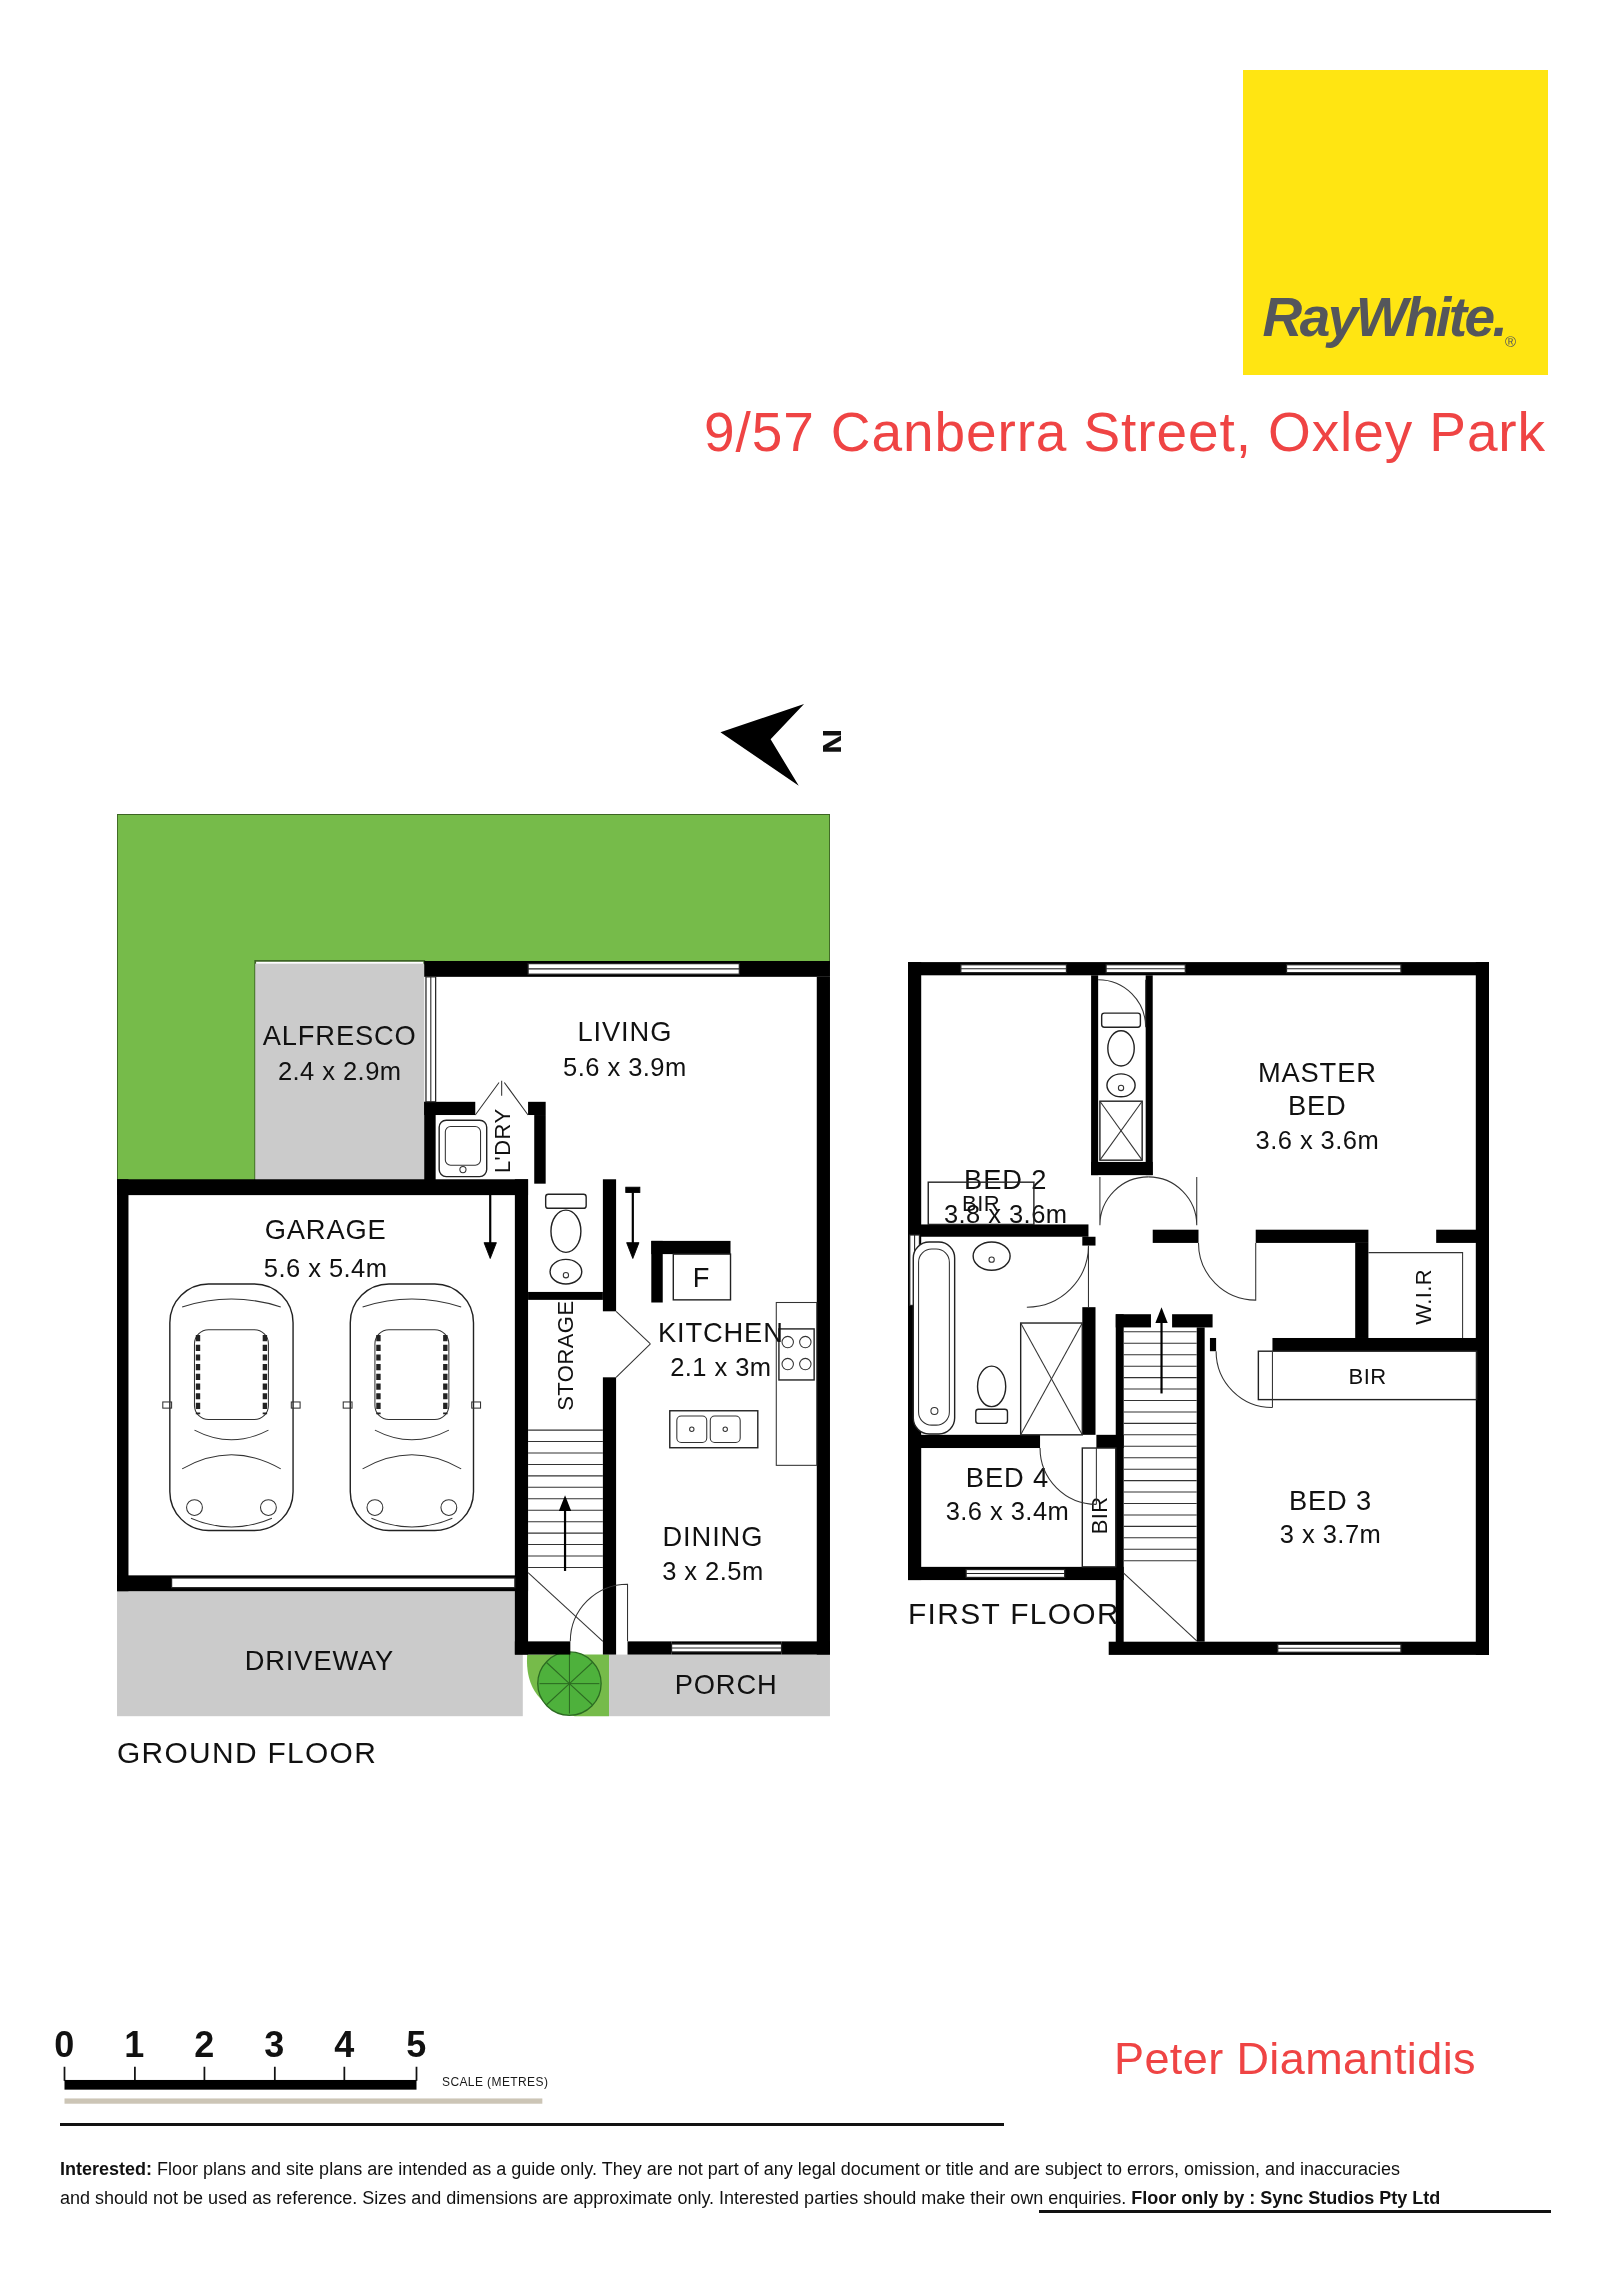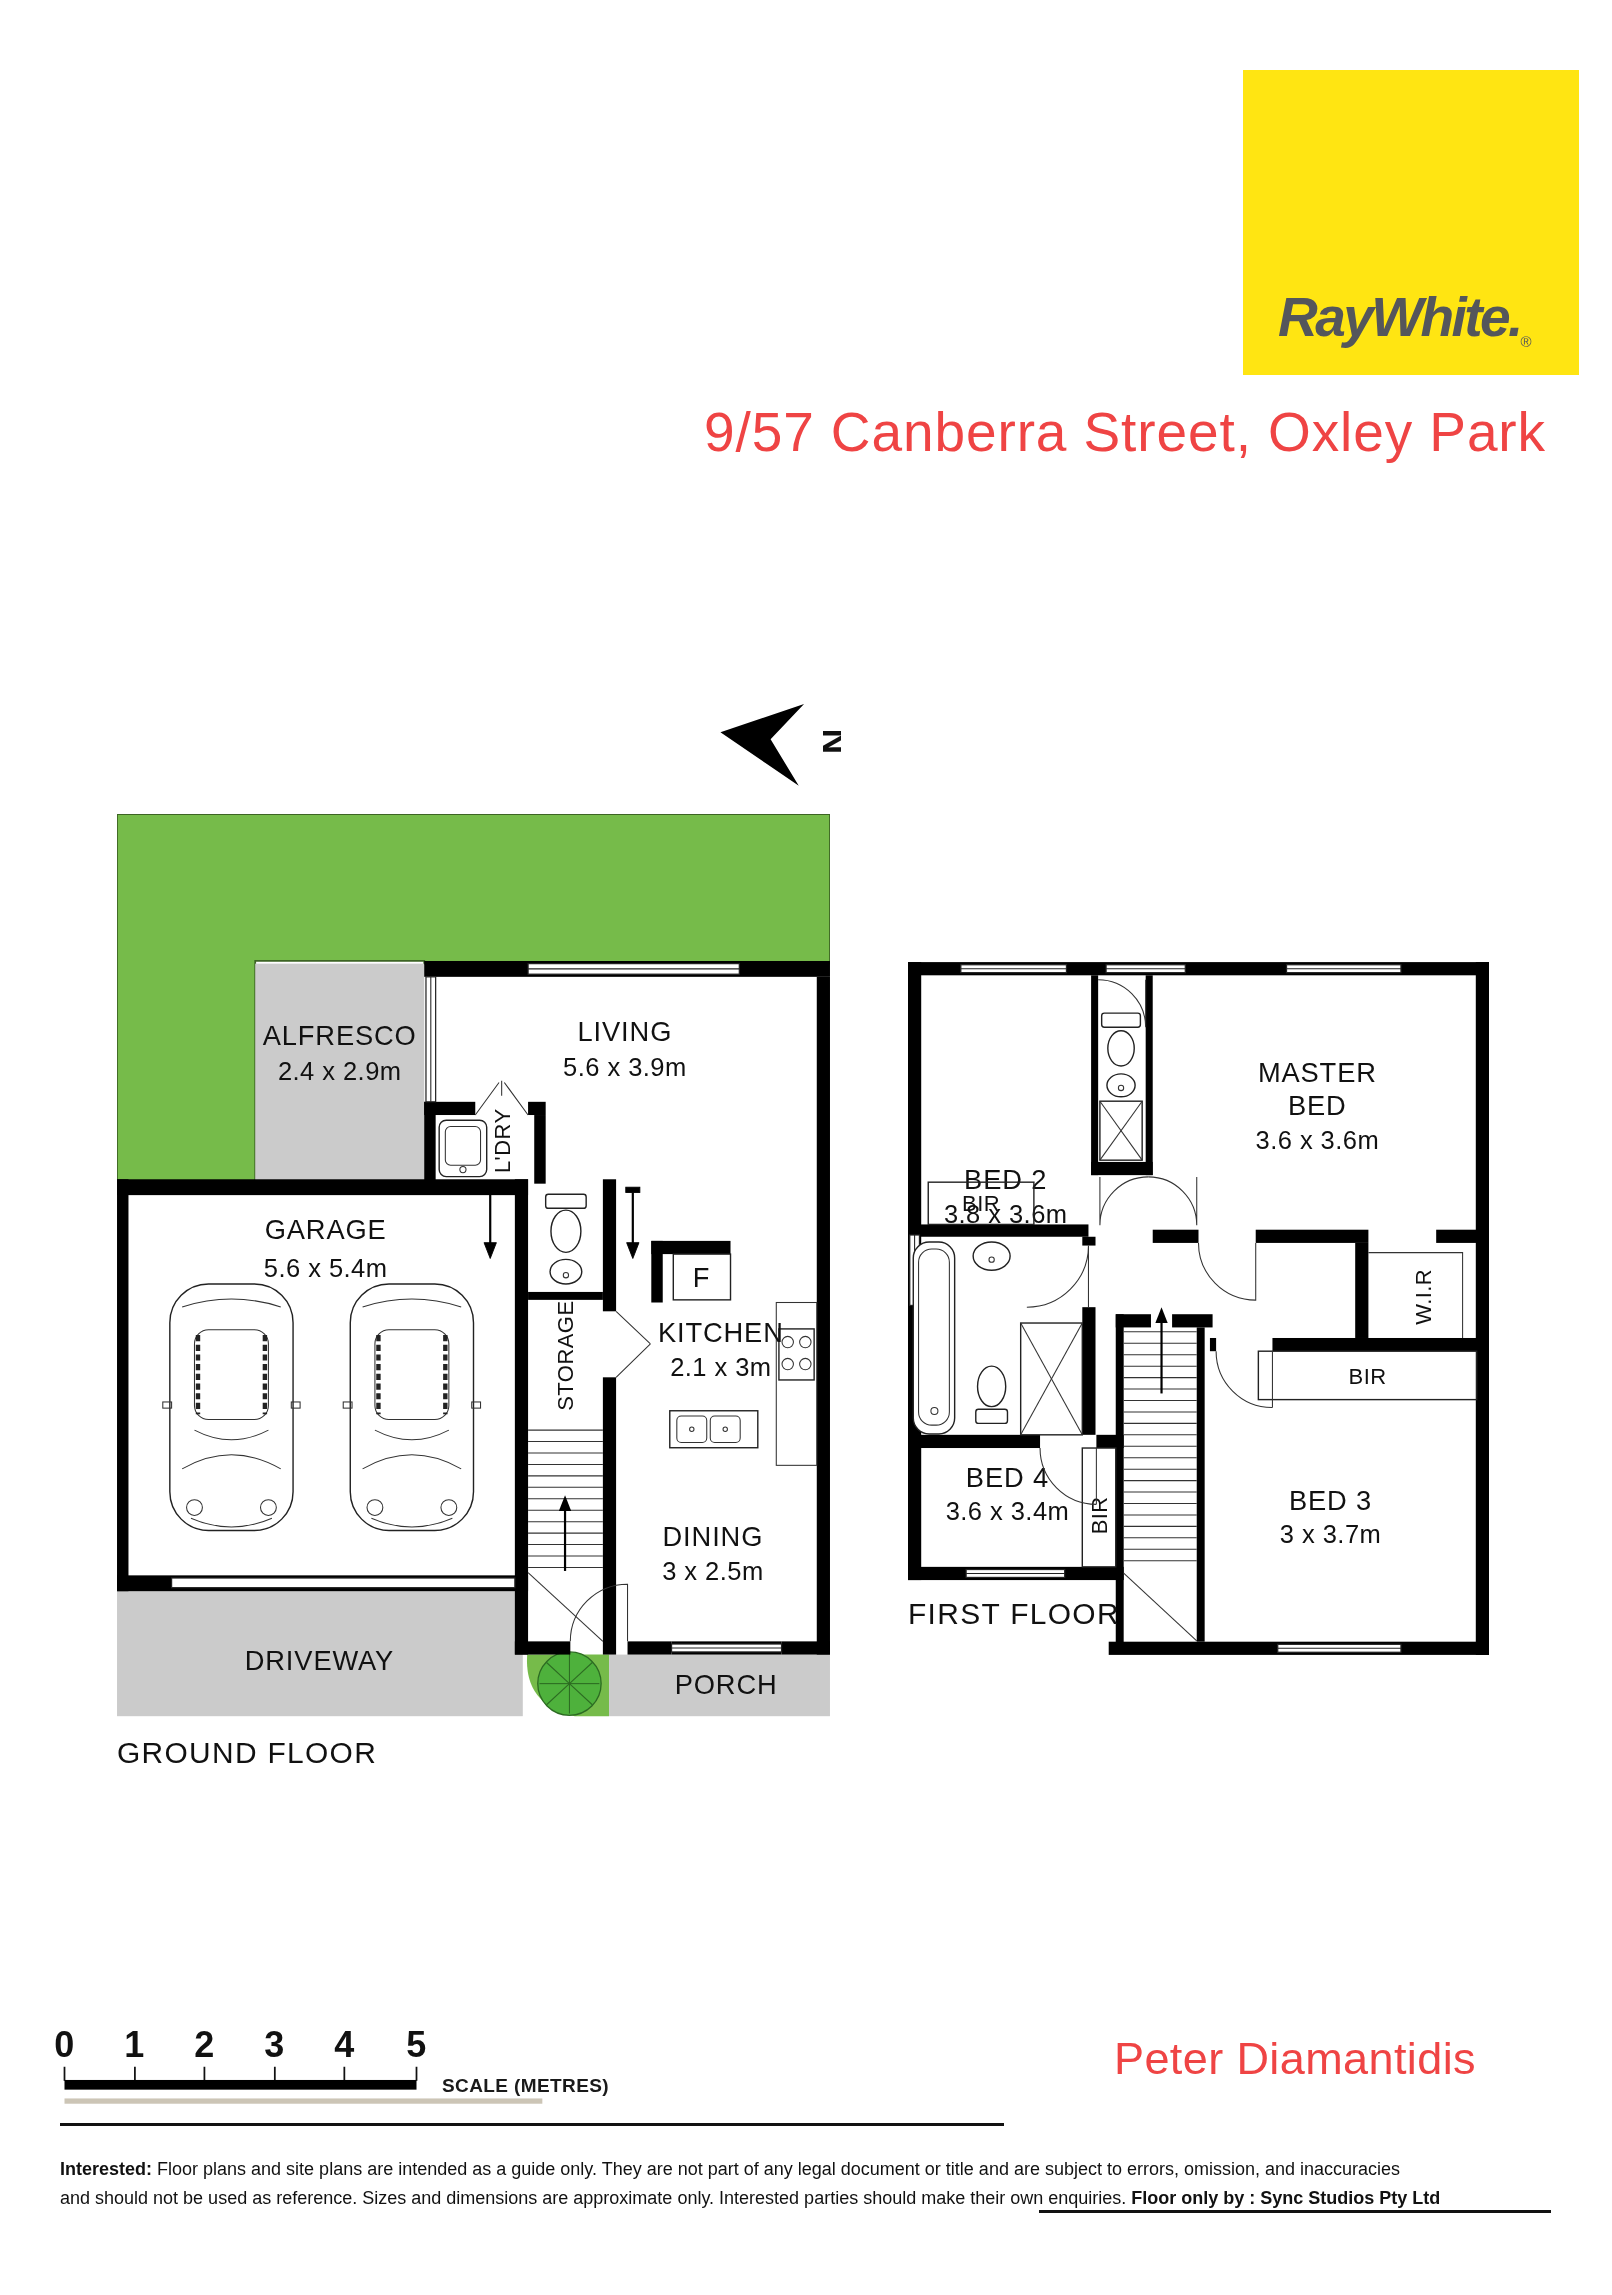--- a/index.html
+++ b/index.html
@@ -8,33 +8,33 @@
   .abs{position:absolute;}
   svg text{font-family:"Liberation Sans",sans-serif;fill:#111;}
   .room-name{font-size:31px;letter-spacing:1px;}
   .room-dims{font-size:29px;letter-spacing:0.5px;}
   .small-lab{font-size:25px;letter-spacing:0.5px;}
   .floor-lab{font-size:34px;letter-spacing:1.5px;}
   .thin{stroke:#222;stroke-width:1.6;fill:none;}
   .thin2{stroke:#333;stroke-width:1.2;fill:none;}
   .wall{fill:#000;}
   .fixw{fill:#fff;stroke:#222;stroke-width:1.6;}
-  #logo{left:1243px;top:70px;width:336px;height:305px;background:#FFE512;}
+  #logo{left:1243px;top:70px;width:305px;height:305px;background:#FFE512;}
   #logo .lt{position:absolute;left:0;right:12.3px;bottom:25px;text-align:center;
      font-size:55px;font-weight:700;font-style:italic;letter-spacing:-2.6px;color:#54565B;}
   #logo .reg{font-size:15px;font-style:normal;font-weight:400;vertical-align:-10.6px;letter-spacing:0;}
   #title{right:66px;top:400px;width:1232px;text-align:right;font-size:55px;
      letter-spacing:0.9px;color:#ef4444;font-weight:400;}
   #agent{left:1039px;top:2031px;width:512px;text-align:center;color:#ef4444;}
   #agent .a1{font-size:45px;letter-spacing:0.4px;line-height:55px;}
   #agent .a2{font-size:45px;letter-spacing:0.9px;line-height:55px;}
   #agent .a3{font-size:37px;letter-spacing:0.4px;line-height:46px;}
   #discl{left:60px;top:2155px;width:1303px;font-size:18px;line-height:29px;color:#111;white-space:nowrap;}
   .num{font-size:36px;font-weight:700;color:#111;}
-  #scalelab{left:442px;top:2075px;font-size:19px;font-weight:700;letter-spacing:0.4px;}
+  #scalelab{left:442px;top:2075px;font-size:12px;font-weight:400;letter-spacing:0.4px;}
 </style>
 </head>
 <body>
 
 <div id="page">
 
   <div id="logo" class="abs">
     <div class="lt"><span>RayWhite</span><span>.</span><span class="reg">®</span></div>
   </div>
 

